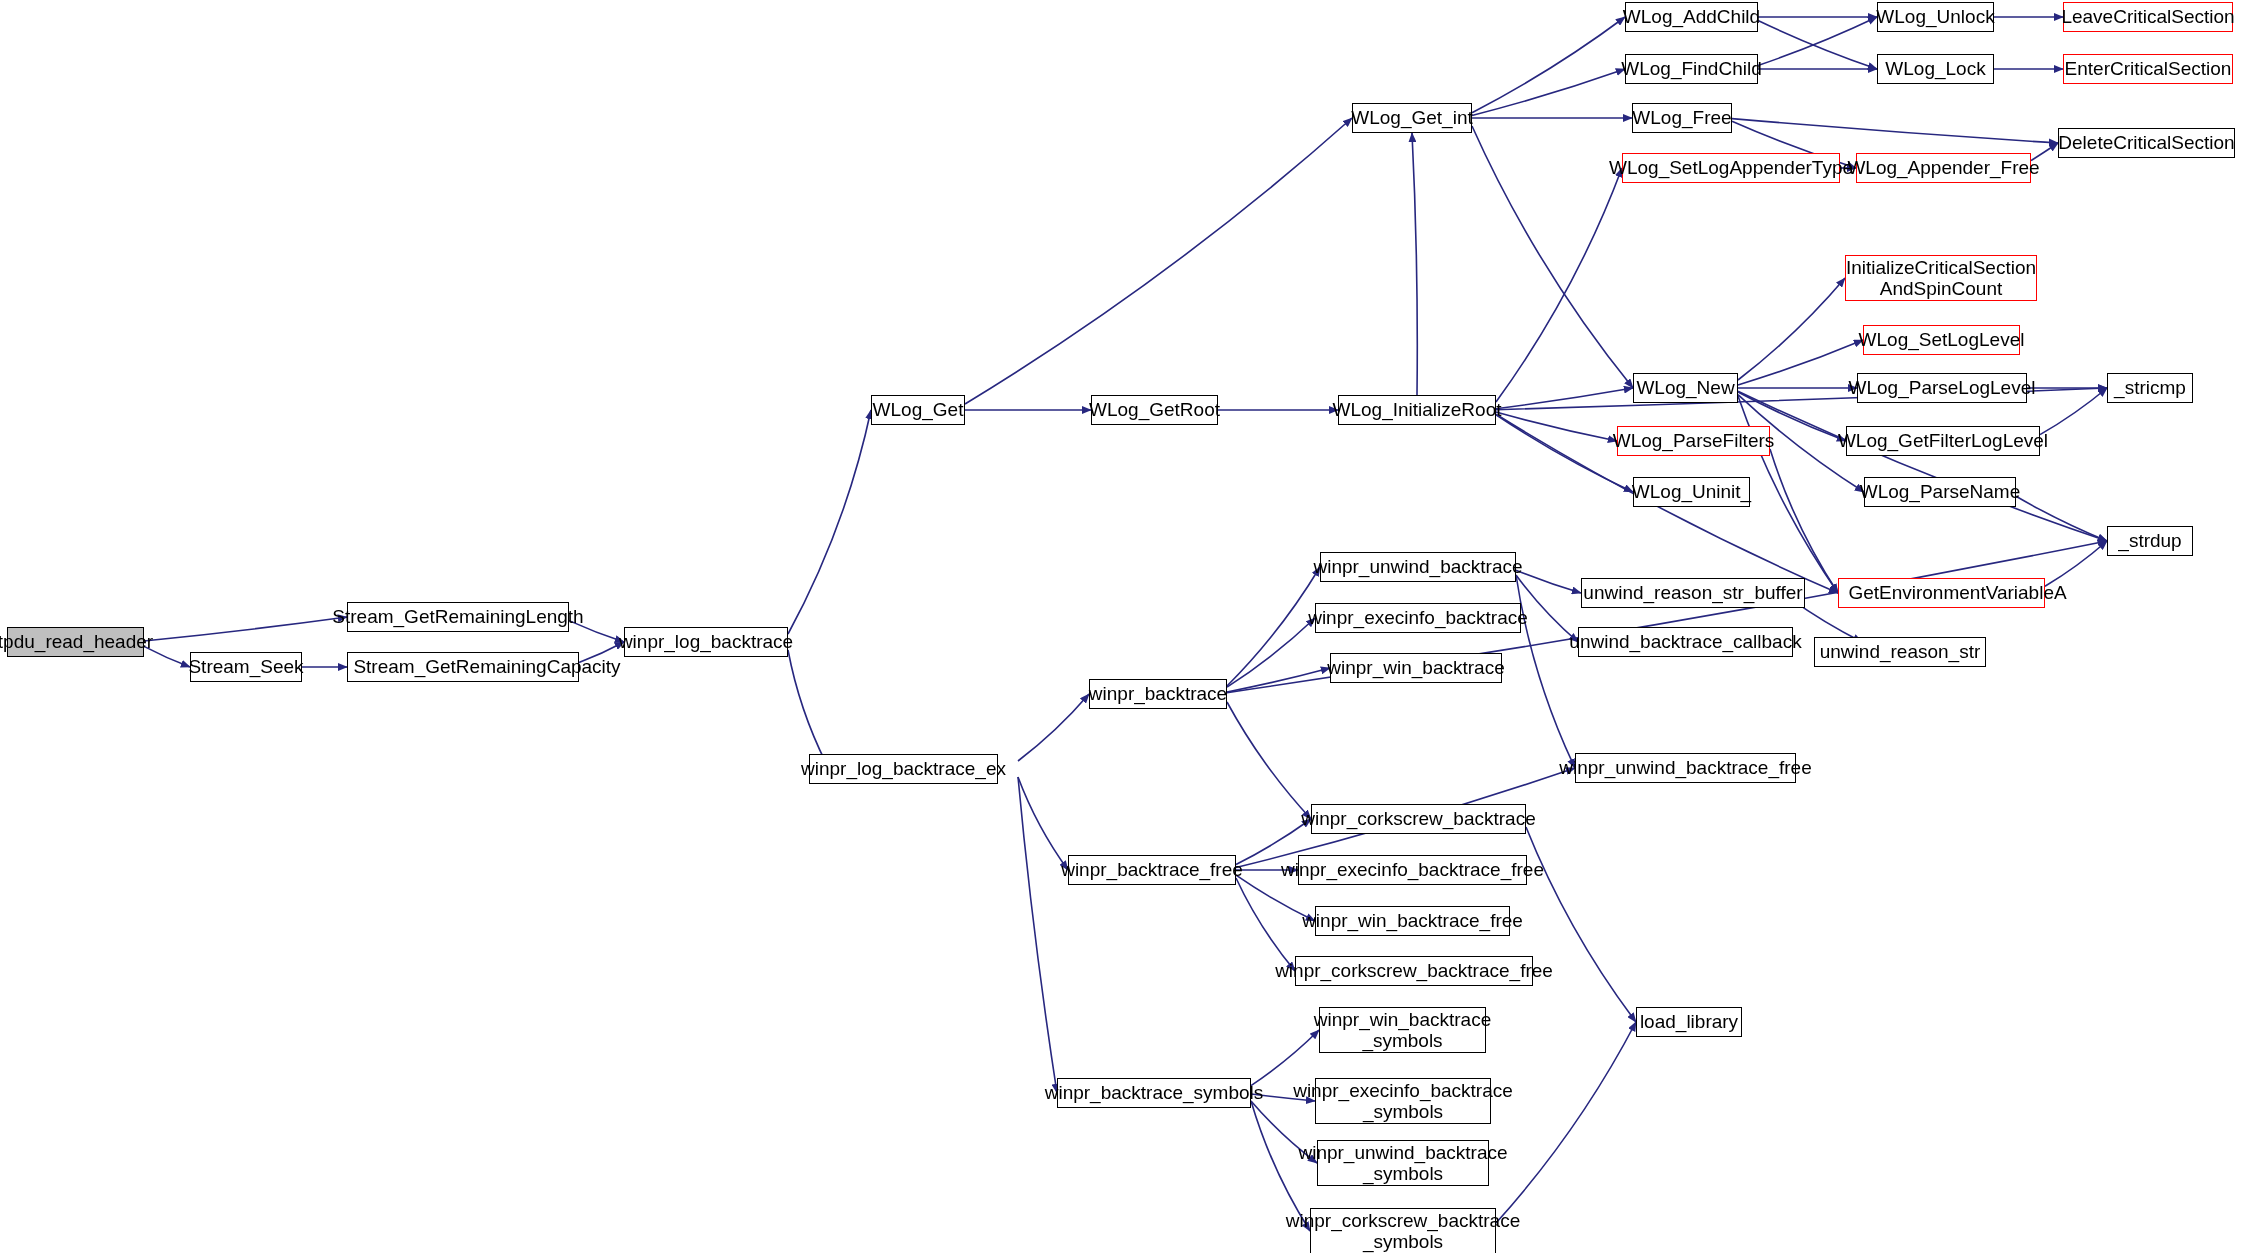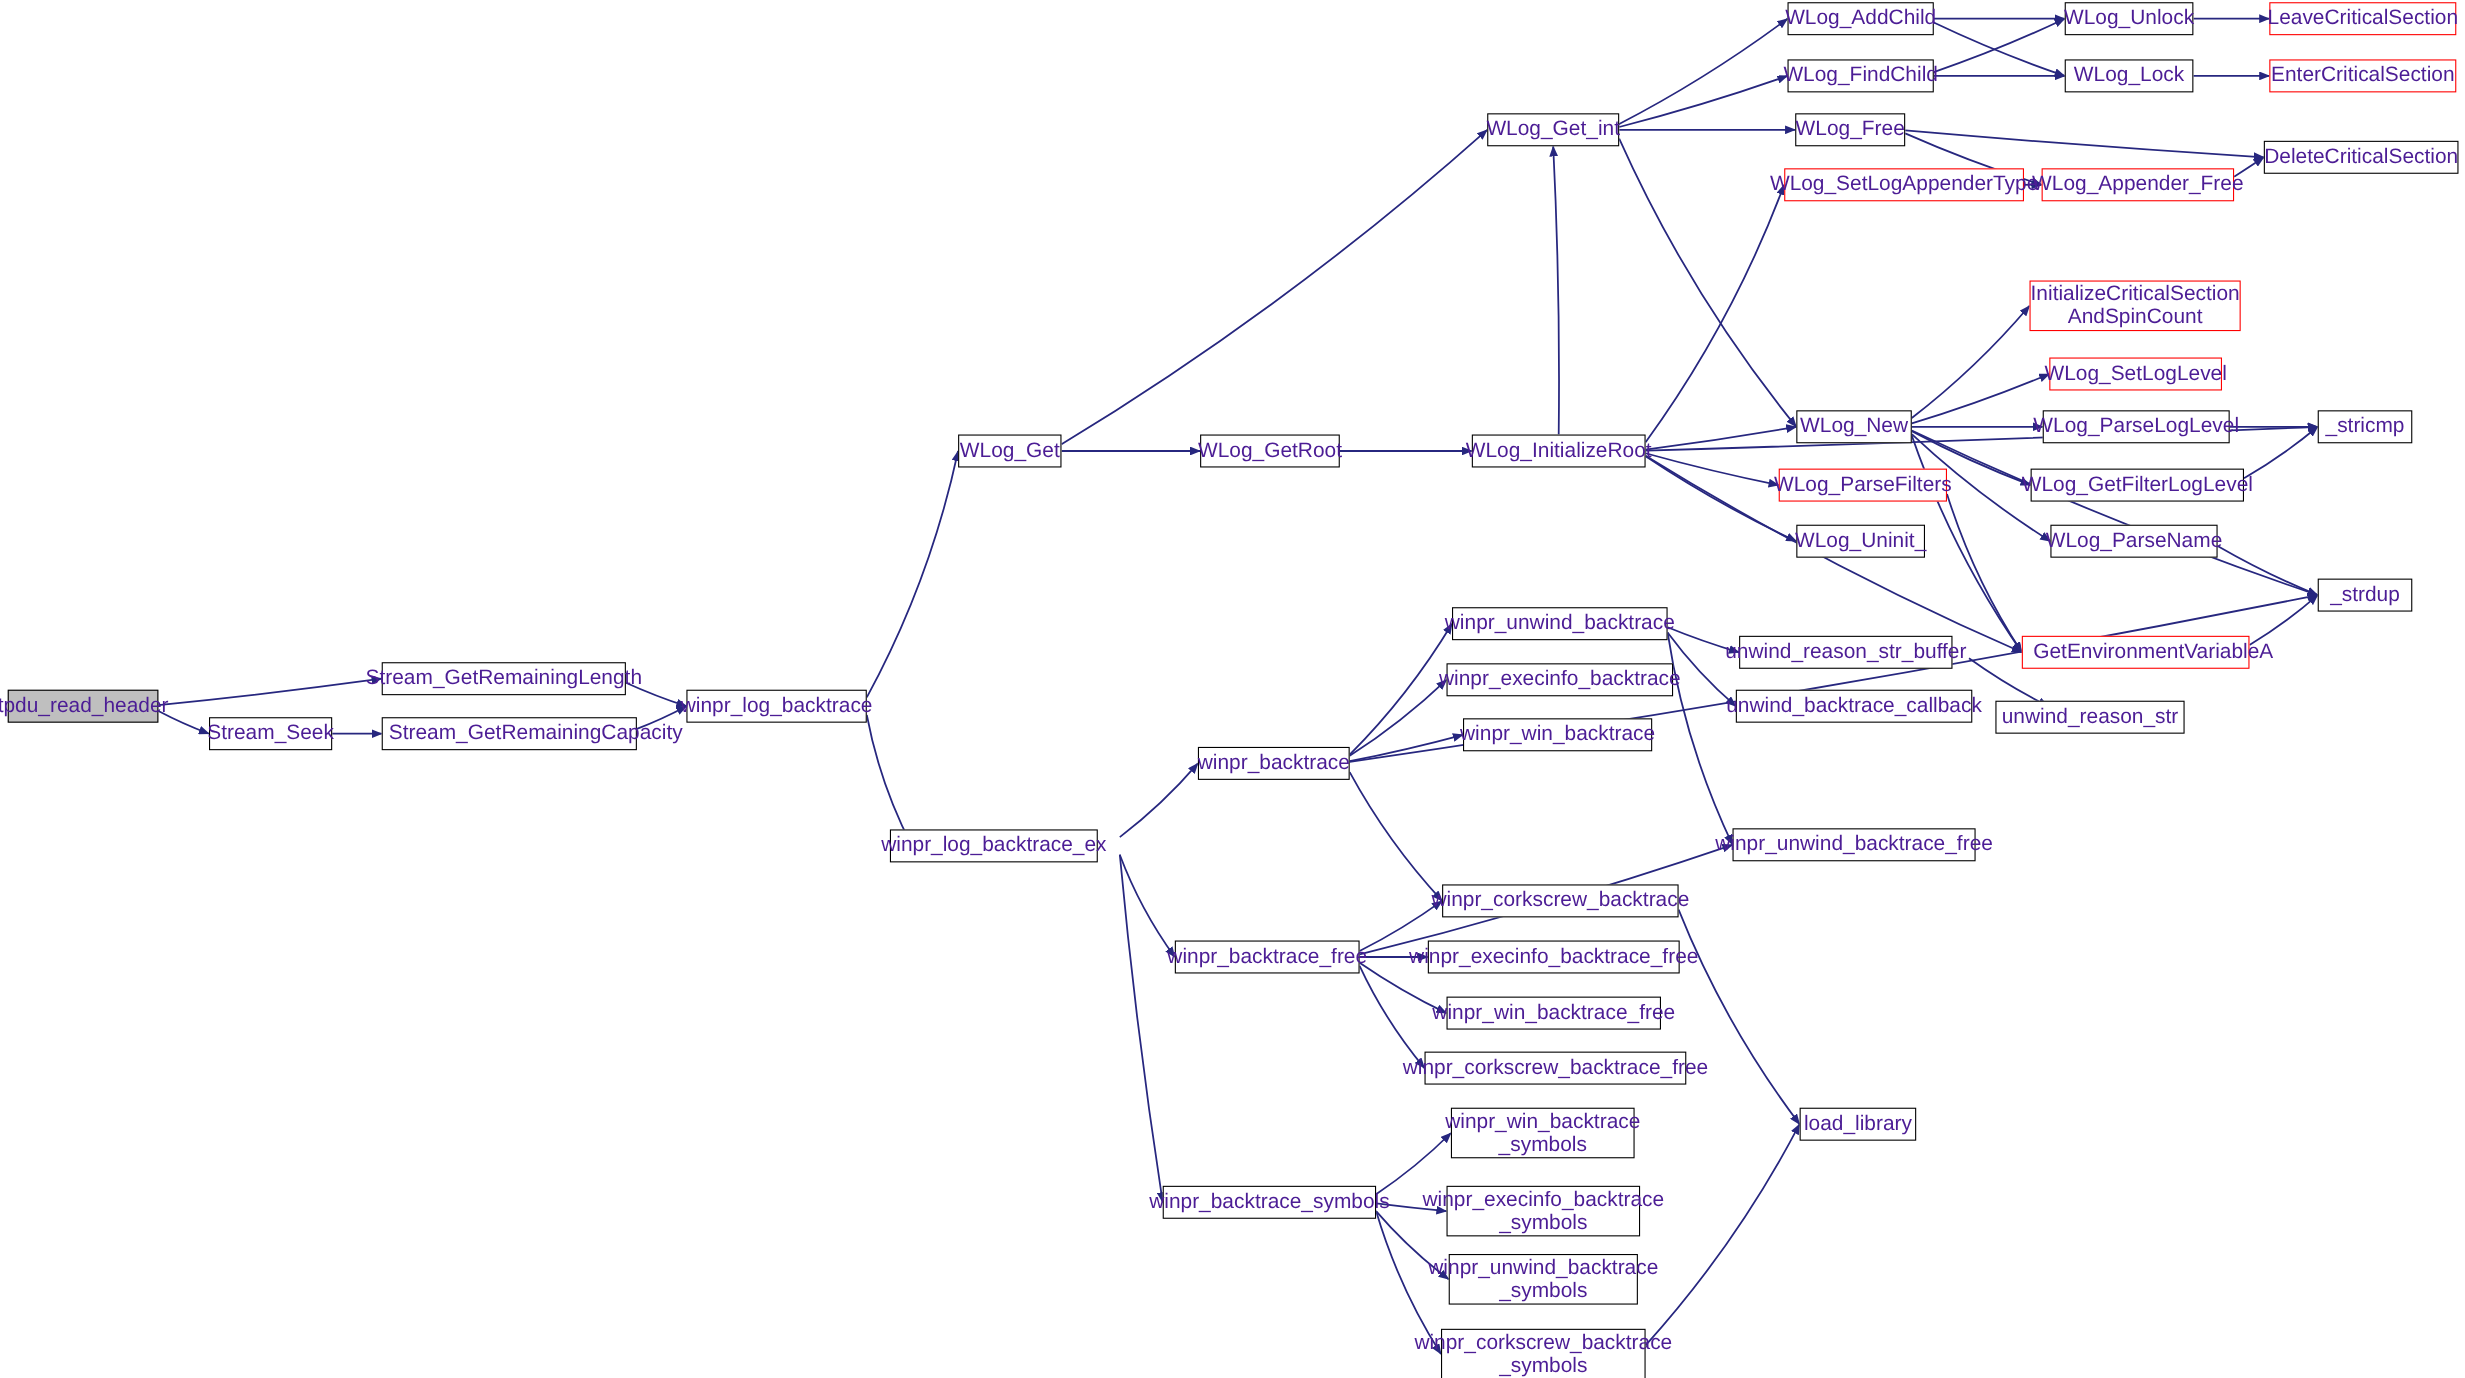--- a/index.html
+++ b/index.html
@@ -1,21 +1,21 @@
 <!DOCTYPE html>
 <html><head>
 <meta charset="utf-8">
 <style>
   html,body{margin:0;padding:0;background:#ffffff;}
   body{font-family:"Liberation Sans", sans-serif;}
   #canvas{position:relative;width:2241px;height:1253px;background:#ffffff;overflow:hidden;}
   svg.edges{position:absolute;left:0;top:0;width:2241px;height:1253px;}
   .node{position:absolute;box-sizing:border-box;background:#ffffff;
         border:1.5px solid #000000;display:flex;align-items:center;justify-content:center;
-        text-align:center;color:#4c1d95;font-size:19px;line-height:1.12;
+        text-align:center;color:#000000;font-size:19px;line-height:1.12;
         font-family:"Liberation Sans", sans-serif;white-space:pre-line;}
   .node.red{border-color:#ff0000;}
   .node.root{background:#bfbfbf;border-color:#000000;}
   .node span{display:block;padding:0 7px;}
 </style>
 </head>
 <body>
 
 <div id="canvas">
   <svg class="edges" id="edge-layer" viewBox="0 0 2241 1253" xmlns="http://www.w3.org/2000/svg">
@@ -121,21 +121,21 @@
       <div class="node" style="left: 1857px; top: 373px; width: 170px; height: 30px;"><span>WLog_ParseLogLevel</span></div>
       <div class="node" style="left: 1846px; top: 426px; width: 194px; height: 30px;"><span>WLog_GetFilterLogLevel</span></div>
       <div class="node" style="left: 1864px; top: 477px; width: 152px; height: 30px;"><span>WLog_ParseName</span></div>
       <div class="node" style="left: 2107px; top: 373px; width: 86px; height: 30px;"><span>_stricmp</span></div>
       <div class="node" style="left: 2107px; top: 526px; width: 86px; height: 30px; justify-content: center;"><span>_strdup</span></div>
       <div class="node red" style="left: 1838px; top: 578px; width: 207px; height: 30px; padding-left: 32px;"><span>GetEnvironmentVariableA</span></div>
       <div class="node" style="left: 1320px; top: 552px; width: 196px; height: 30px;"><span>winpr_unwind_backtrace</span></div>
       <div class="node" style="left: 1315px; top: 603px; width: 206px; height: 30px;"><span>winpr_execinfo_backtrace</span></div>
       <div class="node" style="left: 1330px; top: 653px; width: 172px; height: 30px;"><span>winpr_win_backtrace</span></div>
       <div class="node" style="left: 1089px; top: 679px; width: 138px; height: 30px;"><span>winpr_backtrace</span></div>
-      <div class="node" style="left: 1581px; top: 578px; width: 194px; height: 30px;"><span>unwind_reason_str_buffer</span></div>
+      <div class="node" style="left: 1581px; top: 578px; width: 224px; height: 30px;"><span>unwind_reason_str_buffer</span></div>
       <div class="node" style="left: 1578px; top: 627px; width: 215px; height: 30px;"><span>unwind_backtrace_callback</span></div>
       <div class="node" style="left: 1814px; top: 627px; width: 172px; height: 30px; margin-top: 10px;"><span>unwind_reason_str</span></div>
       <div class="node" style="left: 1575px; top: 753px; width: 221px; height: 30px;"><span>winpr_unwind_backtrace_free</span></div>
       <div class="node" style="left: 1311px; top: 804px; width: 215px; height: 30px;"><span>winpr_corkscrew_backtrace</span></div>
       <div class="node" style="left: 1068px; top: 855px; width: 168px; height: 30px;"><span>winpr_backtrace_free</span></div>
       <div class="node" style="left: 1298px; top: 855px; width: 229px; height: 30px;"><span>winpr_execinfo_backtrace_free</span></div>
       <div class="node" style="left: 1315px; top: 906px; width: 195px; height: 30px;"><span>winpr_win_backtrace_free</span></div>
       <div class="node" style="left: 1295px; top: 956px; width: 238px; height: 30px;"><span>winpr_corkscrew_backtrace_free</span></div>
       <div class="node" style="left: 1057px; top: 1078px; width: 194px; height: 30px;"><span>winpr_backtrace_symbols</span></div>
       <div class="node" style="left: 1319px; top: 1007px; width: 167px; height: 46px;"><span>winpr_win_backtrace

